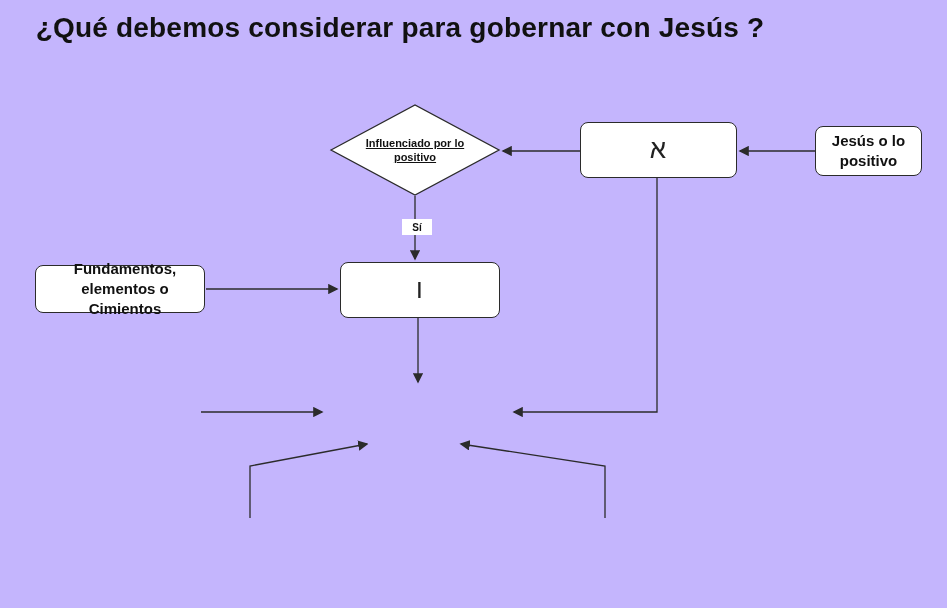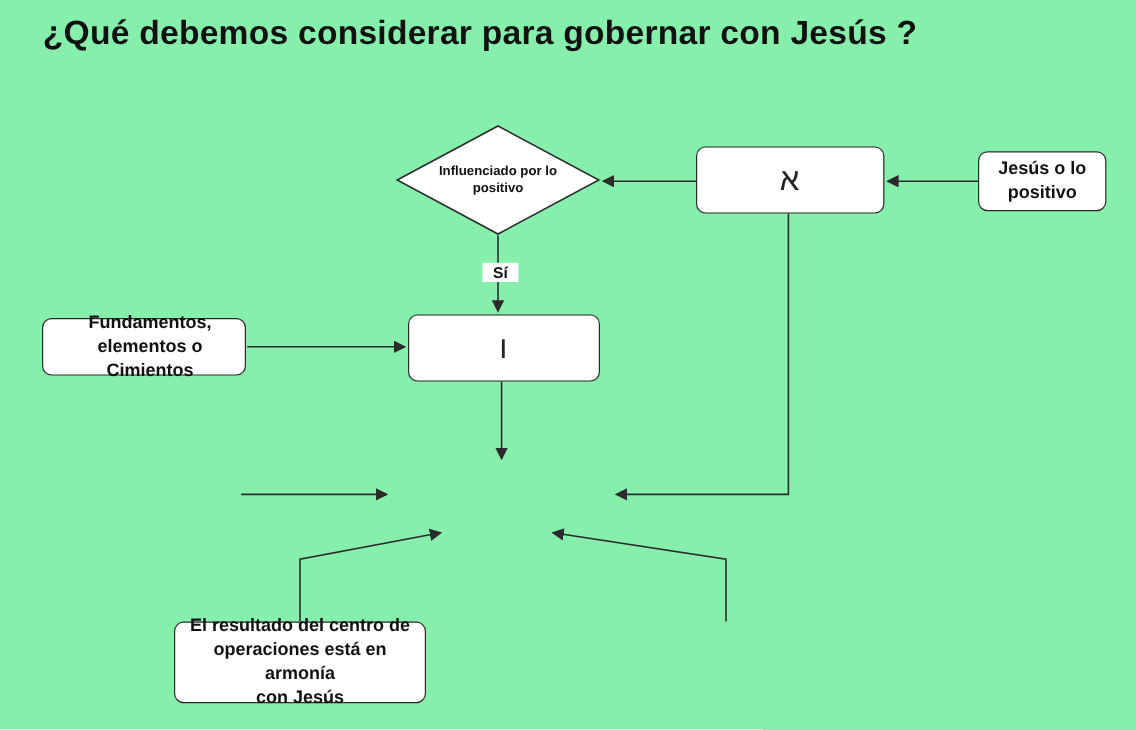--- a/index.html
+++ b/index.html
@@ -2,21 +2,21 @@
 <html><head>
 <meta charset="utf-8">
 <style>
   * { margin: 0; padding: 0; box-sizing: border-box; }
   html, body { background: #ffffff; }
   body {
     font-family: "Liberation Sans", "DejaVu Sans", sans-serif;
     width: 947px; height: 608px; overflow: hidden;
   }
   .canvas {
-    position: relative; width: 947px; height: 608px; background: #86efac;
+    position: relative; width: 947px; height: 608px; background: #c4b5fd;
   }
   .title {
     position: absolute; top: 12px; left: 0; width: 800px;
     text-align: center; font-size: 28px; font-weight: bold;
     color: #111; letter-spacing: 0.2px;
   }
   svg.connectors {
     position: absolute; left: 0; top: 0; width: 947px; height: 608px; z-index: 1;
   }
   .node {
@@ -29,24 +29,24 @@
     border: 1.3px solid #2b2b2b;
     border-radius: 8px;
     font-size: 15px; font-weight: bold; color: #111;
     line-height: 1.35; padding: 4px 8px;
     white-space: pre-line;
   }
   .hebrew { font-size: 26px; font-weight: normal; color: #222; letter-spacing: 1px; }
   .stadium { border-radius: 27px; }
   .diamond-label {
     z-index: 2; font-size: 11px; font-weight: bold; color: #111;
-    line-height: 1.3; white-space: pre-line;
+    line-height: 1.3; white-space: pre-line; text-decoration: underline;
   }
   .si-label {
-    z-index: 2; background: #ffffff; font-size: 13px; font-weight: bold;
+    z-index: 2; background: #ffffff; font-size: 10px; font-weight: bold;
     color: #111; padding: 0 3px;
   }
 </style>
 </head>
 <body>
 
 <div class="canvas">
 
   <div class="title">¿Qué debemos considerar para gobernar con Jesús ?</div>
 
@@ -80,18 +80,15 @@
   <div class="node box" style="left:815px; top:126px; width:107px; height:50px;">Jesús o lo
 positivo</div>
 
   <div class="node box" style="left:35px; top:265px; width:170px; height:48px;padding-left:18px;">Fundamentos,
 elementos o Cimientos</div>
 
   <div class="node box hebrew" style="left:340px; top:262px; width:160px; height:56px;">ו</div>
 
 
 
-  <div class="node box" style="left:145px; top:518px; width:210px; height:68px;">El resultado del centro de
-operaciones está en armonía
-con Jesús</div>
 
 
 </div>
 
 </body></html>

